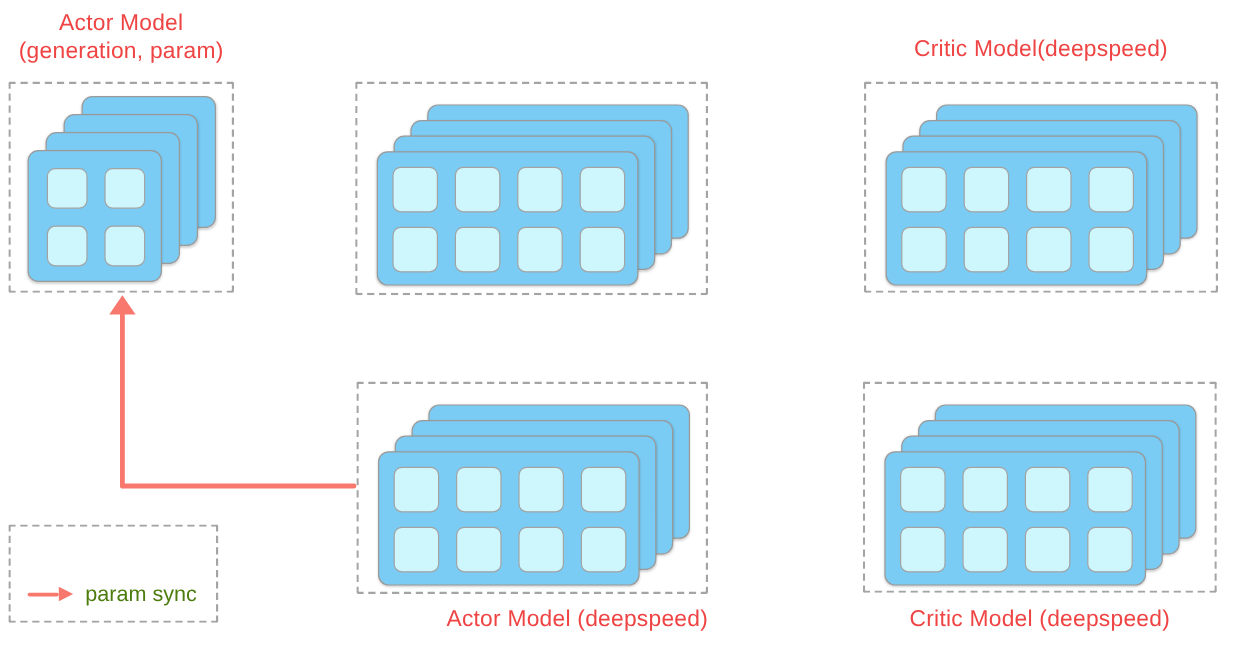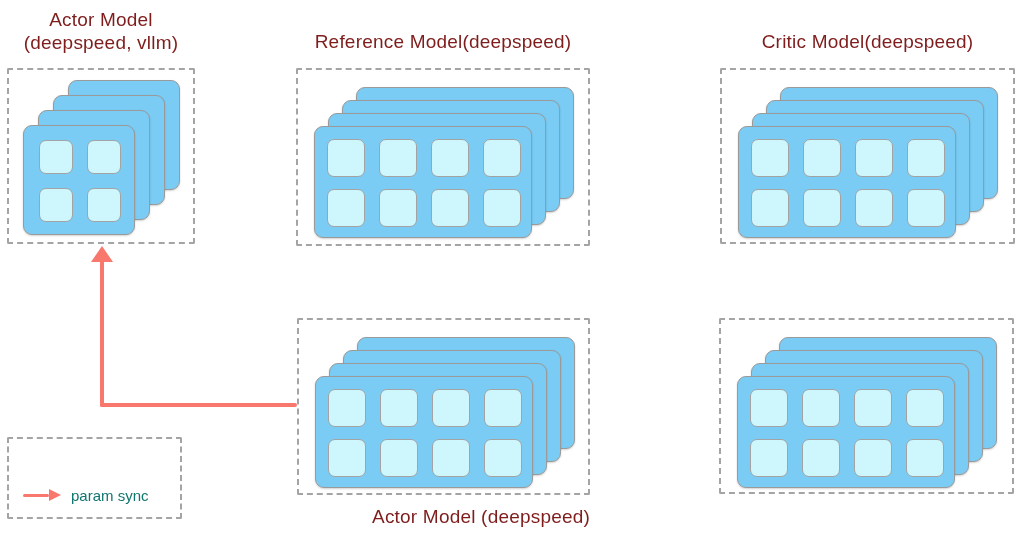--- a/index.html
+++ b/index.html
@@ -11,21 +11,21 @@
     color:#151515;
     overflow:hidden;
   }
   .title{
     position:absolute;
     text-align:center;
     font-size:19px;
     line-height:23px;
     font-weight:500;
     letter-spacing:0.2px;
-    color:#7f1d1d;
+    color:#ef4444;
     white-space:nowrap;
   }
   .dashed-box{
     position:absolute;
     border:2px dashed #a4a4a4;
     border-radius:2px;
     background:transparent;
     box-sizing:border-box;
   }
   .stack{position:absolute;left:0;top:0;right:0;bottom:0;}
@@ -55,48 +55,45 @@
     display:flex;align-items:center;gap:10px;
   }
   .legend-arrow{display:flex;align-items:center;}
   .legend-shaft{width:26px;height:3px;background:var(--arrow,#f8786e);border-radius:2px;}
   .legend-head{
     width:0;height:0;
     border-top:6px solid transparent;
     border-bottom:6px solid transparent;
     border-left:12px solid var(--arrow,#f8786e);
   }
-  .legend-label{font-size:15px;color:#0f766e;white-space:nowrap;}
+  .legend-label{font-size:18px;color:#4d7c0f;white-space:nowrap;}
 </style>
 </head>
 <body>
 
 <div class="canvas">
 
   <div class="title" style="left:0px;top:8px;width:202px;">
     <div>Actor Model</div>
-    <div>(deepspeed, vllm)</div>
+    <div>(generation, param)</div>
   </div>
   <div class="dashed-box" style="left:7px;top:68px;width:188px;height:176px;">
     <div class="stack">
         <div class="card" style="left: 59px; top: 10px; width: 112px; height: 110px; z-index: 1;"></div>
         <div class="card" style="left: 44px; top: 25px; width: 112px; height: 110px; z-index: 2;"></div>
         <div class="card" style="left: 29px; top: 40px; width: 112px; height: 110px; z-index: 3;"></div>
         <div class="card" style="left: 14px; top: 55px; width: 112px; height: 110px; z-index: 4; display: grid; grid-template-columns: repeat(2, 34px); grid-auto-rows: 34px; gap: 14px; padding: 14px 15px;">
           <div class="gpu-square"></div>
           <div class="gpu-square"></div>
           <div class="gpu-square"></div>
           <div class="gpu-square"></div>
         </div>
       </div>
   </div>
 
-  <div class="title" style="left:296px;top:30px;width:294px;">
-    <div>Reference Model(deepspeed)</div>
-  </div>
   <div class="dashed-box" style="left:296px;top:68px;width:294px;height:178px;">
     <div class="stack">
         <div class="card" style="left: 58px; top: 17px; width: 218px; height: 112px; z-index: 1;"></div>
         <div class="card" style="left: 44px; top: 30px; width: 218px; height: 112px; z-index: 2;"></div>
         <div class="card" style="left: 30px; top: 43px; width: 218px; height: 112px; z-index: 3;"></div>
         <div class="card" style="left: 16px; top: 56px; width: 218px; height: 112px; z-index: 4; display: grid; grid-template-columns: repeat(4, 38px); grid-auto-rows: 38px; gap: 12px 14px; padding: 12px;">
           <div class="gpu-square"></div>
           <div class="gpu-square"></div>
           <div class="gpu-square"></div>
           <div class="gpu-square"></div>
@@ -160,20 +157,23 @@
           <div class="gpu-square"></div>
           <div class="gpu-square"></div>
           <div class="gpu-square"></div>
           <div class="gpu-square"></div>
           <div class="gpu-square"></div>
           <div class="gpu-square"></div>
           <div class="gpu-square"></div>
         </div>
       </div>
   </div>
+  <div class="title" style="left:719px;top:505px;width:295px;">
+    <div>Critic Model (deepspeed)</div>
+  </div>
 
   <div class="arrow-seg" style="left:100px;top:403px;width:197px;height:4px;"></div>
   <div class="arrow-seg" style="left:100px;top:259px;width:4px;height:148px;"></div>
   <div class="arrow-head-up" style="left:91px;top:246px;"></div>
 
   <div class="dashed-box" style="left:7px;top:437px;width:175px;height:82px;">
     <div class="legend-row">
       <span class="legend-arrow">
         <span class="legend-shaft"></span>
         <span class="legend-head"></span>

